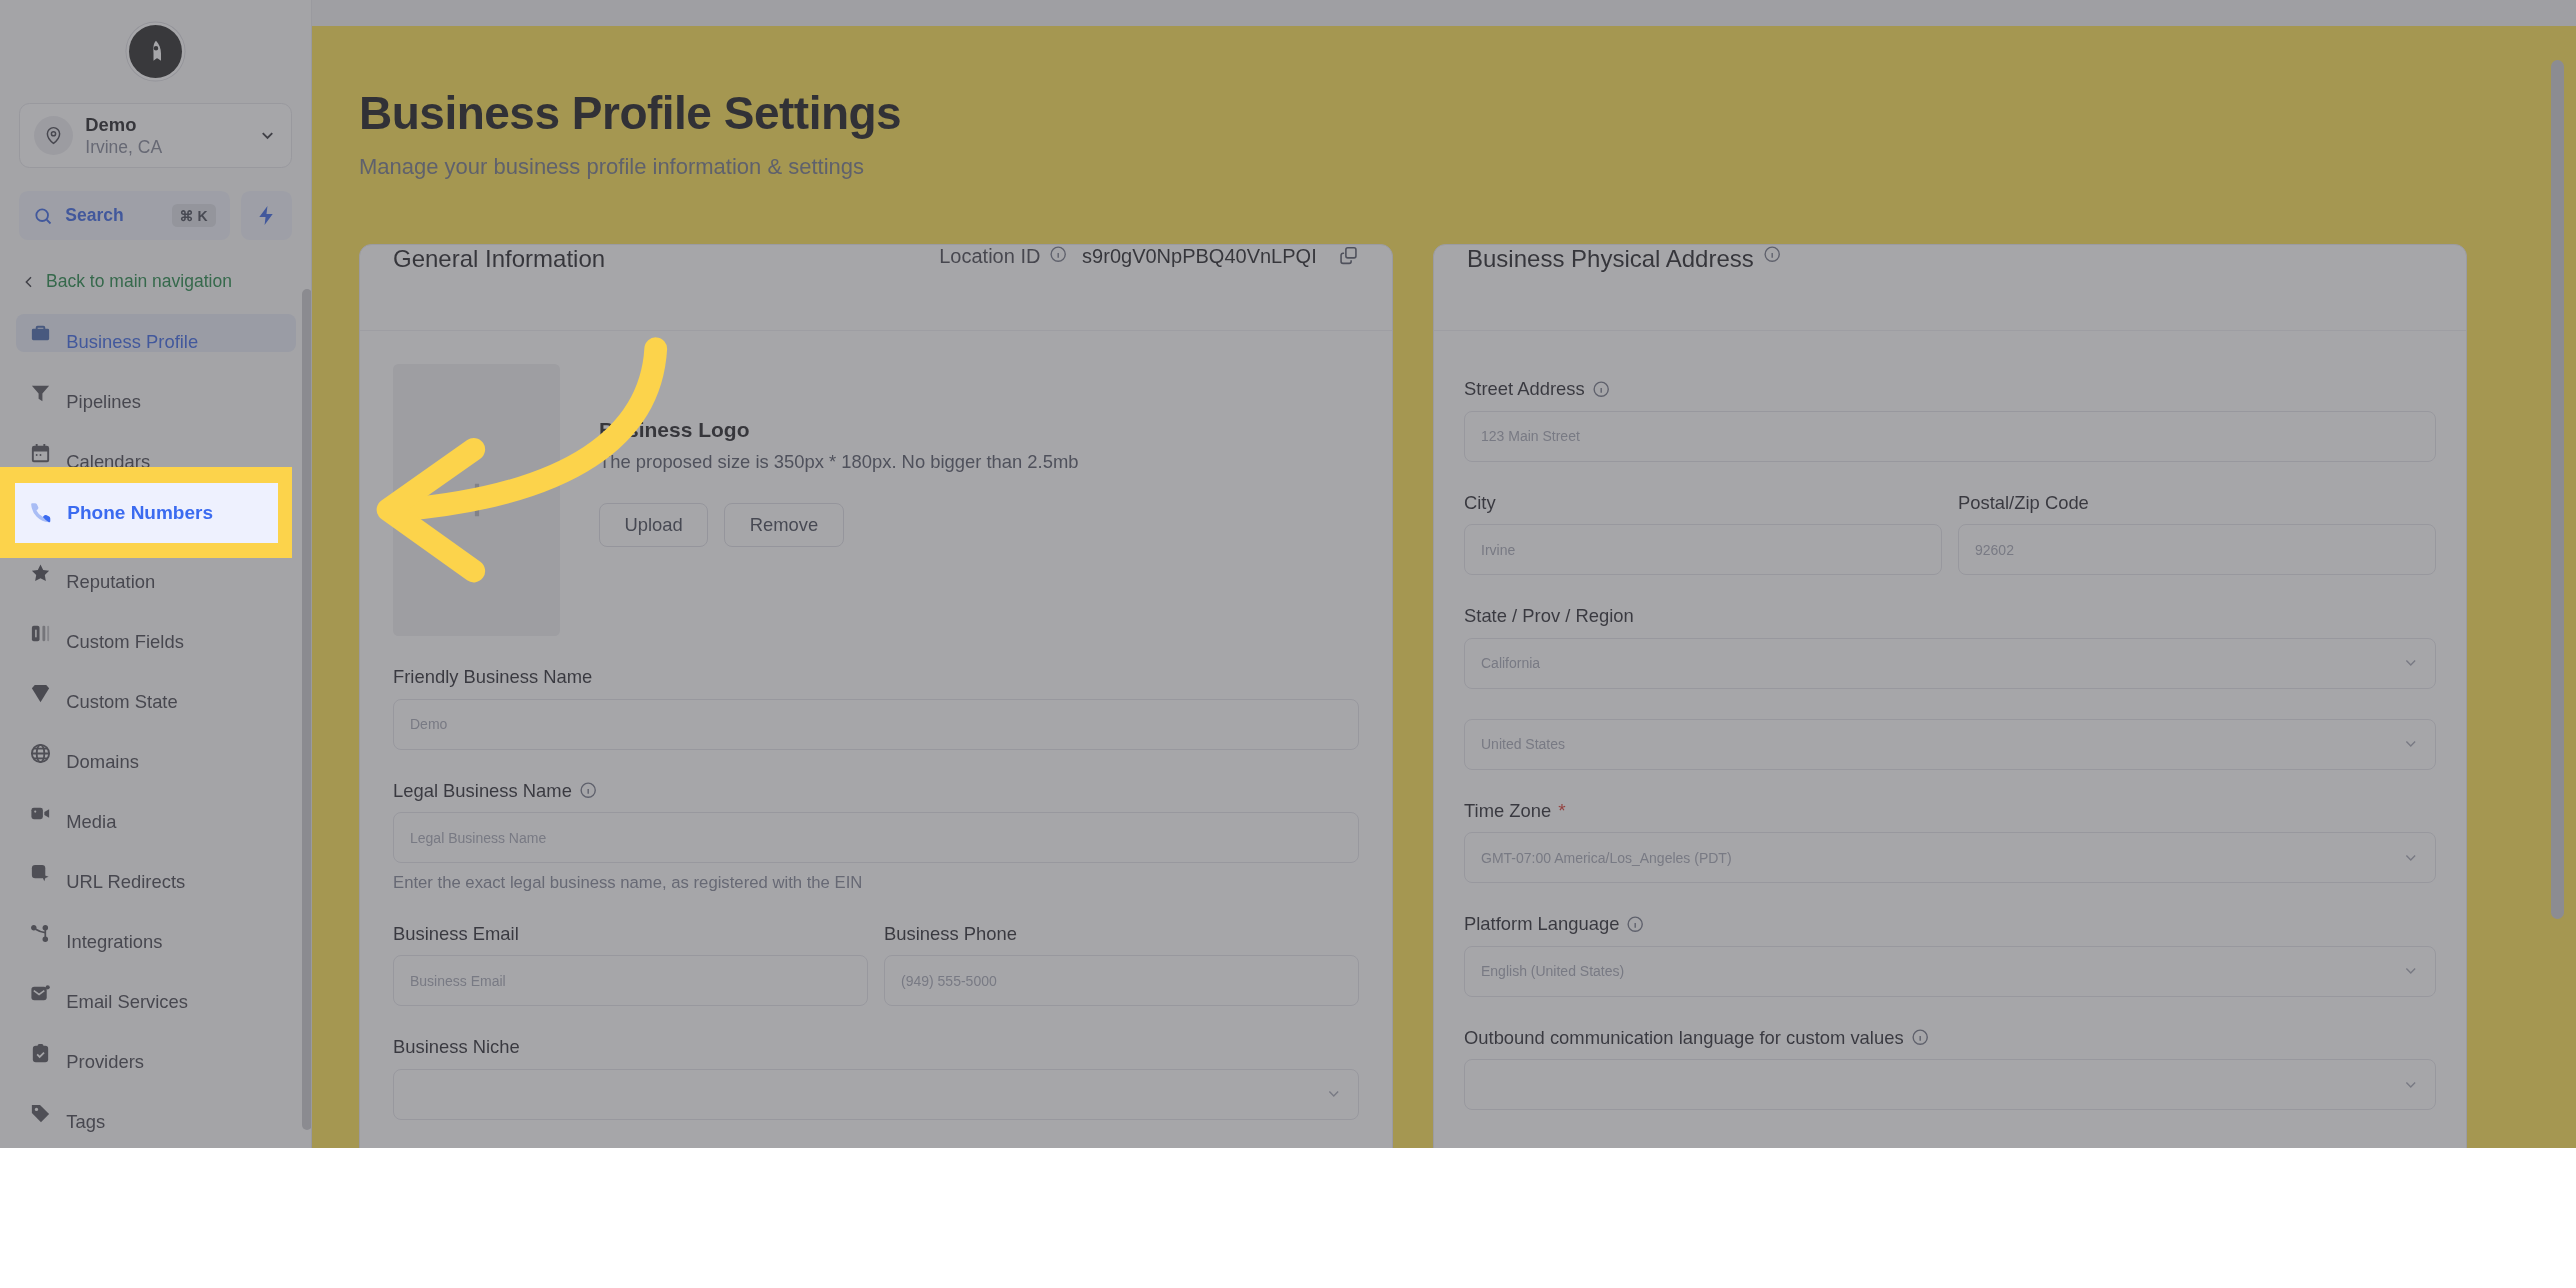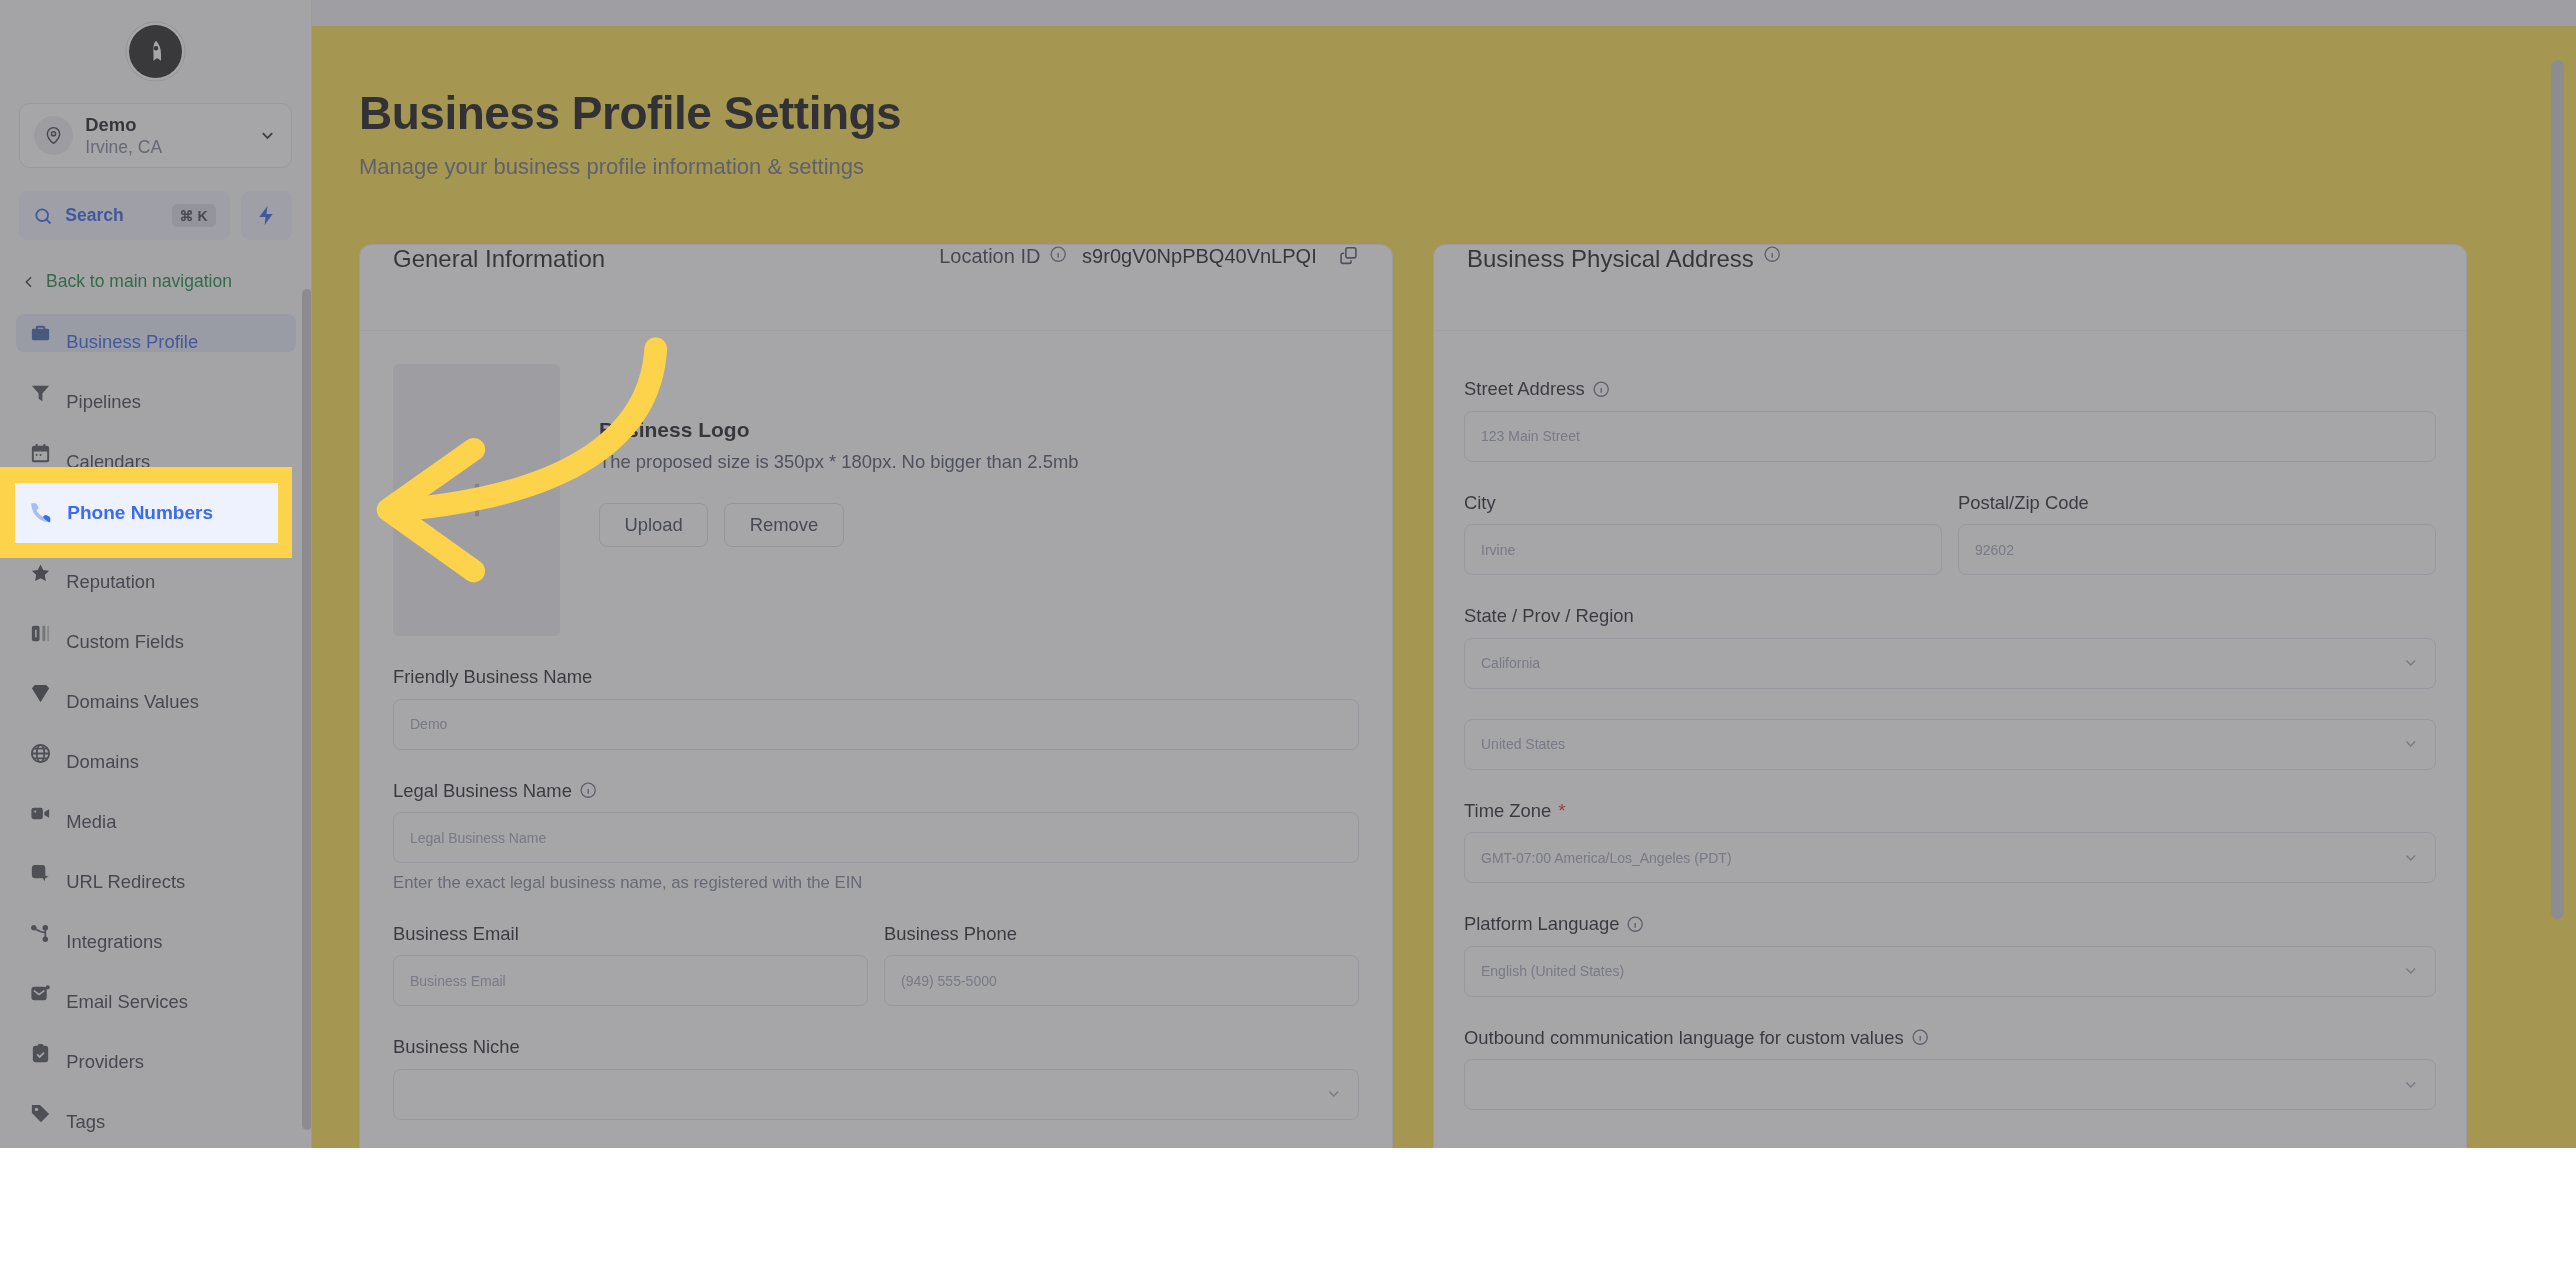--- a/index.html
+++ b/index.html
@@ -351,21 +351,21 @@
         </span>
         <span class="lbl">Custom Fields</span>
       </div>
 
       <div class="nav-item">
         <span class="ic">
           <svg viewBox="0 0 24 24" fill="#3f3f48">
               <path d="M3 6.5L6 3h12l3 3.5L12 21 3 6.5z"></path>
             </svg>
         </span>
-        <span class="lbl">Domains Values</span>
+        <span class="lbl">Custom State</span>
       </div>
 
       <div class="nav-item">
         <span class="ic">
           <svg viewBox="0 0 24 24" fill="none" stroke="#4a4a52" stroke-width="1.9">
               <circle cx="12" cy="12" r="9"></circle>
               <ellipse cx="12" cy="12" rx="4" ry="9"></ellipse>
               <path d="M3 12h18M4.5 7h15M4.5 17h15"></path>
             </svg>
         </span>

